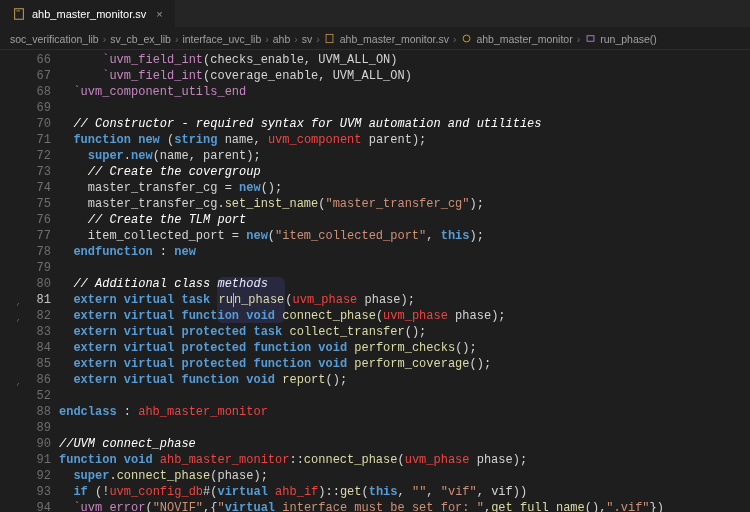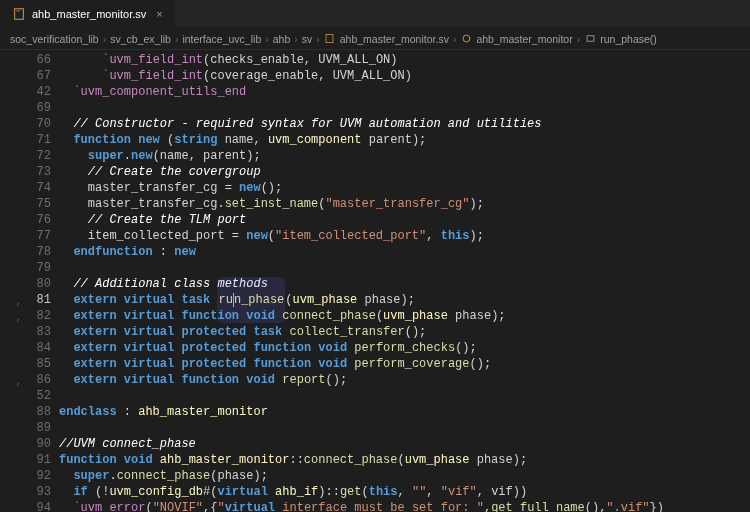--- a/index.html
+++ b/index.html
@@ -78,21 +78,21 @@
     padding: 2px 0;
     line-height: 16px;
     white-space: pre;
     font-size: 12px;
   }
   .code .line { height: 16px; }
   .kw { color: #569cd6; font-weight: bold; }
   .fn { color: #dcdcaa; }
   .str { color: #ce9178; }
   .cmt { color: #ffffff; font-style: italic; }
-  .typ { color: #fef9c3; }
+  .typ { color: #ef4444; }
   .mac { color: #c586c0; }
   .cursor-word { background: rgba(100,100,255,0.15); border-radius:6px; padding:16px 1px;}
   .cursor-bar { border-left: 1px solid #aeafad; }
 </style>
 </head>
 <body>
 
 <div class="tabs">
   <div class="tab">
     <span class="tab-icon">
@@ -136,21 +136,21 @@
         <rect x="3" y="4" width="10" height="8" fill="none" stroke="#b180d7" stroke-width="1.3"></rect>
       </svg>
     </span>
   <span class="crumb">run_phase()</span>
 </div>
 
 <div class="editor">
   <div class="gutter" id="gutter">
       <div class="ln">66</div>
       <div class="ln">67</div>
-      <div class="ln">42</div>
+      <div class="ln">68</div>
       <div class="ln">69</div>
       <div class="ln">70</div>
       <div class="ln">71</div>
       <div class="ln">72</div>
       <div class="ln">73</div>
       <div class="ln">74</div>
       <div class="ln">75</div>
       <div class="ln">76</div>
       <div class="ln">77</div>
       <div class="ln">78</div>

